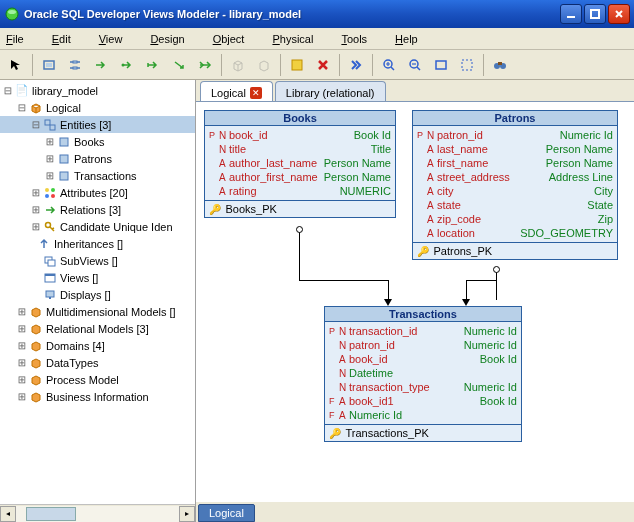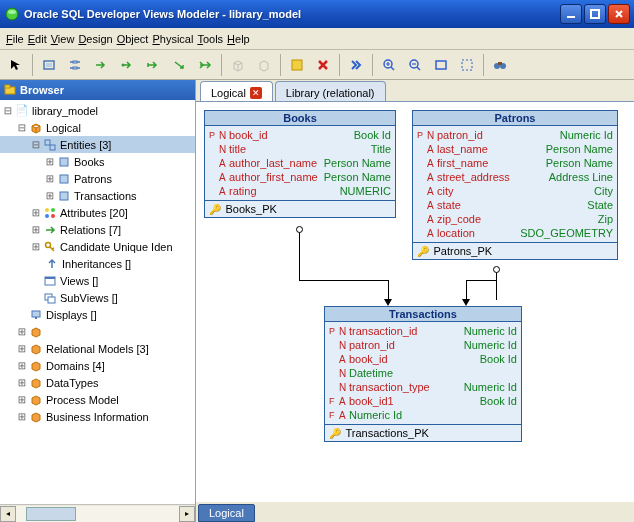--- a/index.html
+++ b/index.html
@@ -8,21 +8,21 @@
 
   
   .titlebar { height:28px; background:linear-gradient(to bottom,#2a6fe0,#1a52c0 50%,#0d3fa8); display:flex; align-items:center; padding:0 4px; color:#fff; font-weight:bold; font-size:12px; }
   .titlebar .app-icon { width:16px; height:16px; margin-right:4px; display:inline-block; }
   .titlebar .title-text { flex:1; text-shadow:1px 1px 1px rgba(0,0,0,0.3); }
   .winbtns { display:flex; gap:2px; }
   .winbtn { width:22px; height:20px; border:1px solid #0a2a70; border-radius:3px; display:flex; align-items:center; justify-content:center; color:#fff; font-weight:bold; font-size:12px; background:linear-gradient(to bottom,#5a8ee8,#2a5fc0); }
   .winbtn.close { background:linear-gradient(to bottom,#f06040,#d03010); border-color:#801000; }
 
   
-  .menubar { height:22px; background:#ece9d8; border-bottom:1px solid #c0bcac; display:flex; align-items:center; padding:0 6px; gap:4px; }
+  .menubar { height:22px; background:#ece9d8; border-bottom:1px solid #c0bcac; display:flex; align-items:center; padding:0 6px; gap:28px; }
   .menubar span { cursor:default; }
   .menubar u { text-decoration:underline; }
 
   
   .toolbar { height:30px; background:#ece9d8; border-bottom:1px solid #b0ac9c; display:flex; align-items:center; padding:0 4px; gap:2px; }
   .tbtn { width:24px; height:24px; display:flex; align-items:center; justify-content:center; border:1px solid transparent; border-radius:2px; }
   .tsep { width:1px; height:22px; background:#b0ac9c; margin:0 2px; }
 
   
   .main { display:flex; height:calc(522px - 28px - 22px - 30px); }
@@ -219,29 +219,20 @@
         <circle cx="4" cy="8" r="3" fill="#4a78b8"></circle>
         <circle cx="10" cy="8" r="3" fill="#4a78b8"></circle>
         <rect x="5" y="4" width="4" height="3" fill="#805020"></rect>
       </svg>
     </div>
 </div>
 
 <div class="main">
 
   <div class="sidebar">
-    <div class="sidebar-title">
-      <span class="icon">
-          <svg width="12" height="12">
-            <rect x="1" y="3" width="10" height="7" fill="#f0d040" stroke="#c09000"></rect>
-            <rect x="1" y="1" width="5" height="3" fill="#f0d040" stroke="#c09000"></rect>
-          </svg>
-        </span>
-      <span>Browser</span>
-    </div>
     <div class="tree">
       <div class="tree-row" style="padding-left:2px">
           <span class="tw">⊟</span>
           <span class="ticon">📄</span>
           <span>library_model</span>
         </div>
       <div class="tree-row" style="padding-left:16px">
           <span class="tw">⊟</span>
           <span class="ticon">
             <svg width="12" height="12">
@@ -299,78 +290,79 @@
           </span>
           <span>Attributes [20]</span>
         </div>
       <div class="tree-row" style="padding-left:30px">
           <span class="tw">⊞</span>
           <span class="ticon">
             <svg width="12" height="12">
               <path d="M2 6 L10 6 M7 3 L10 6 L7 9" stroke="#30a030" stroke-width="1.5" fill="none"></path>
             </svg>
           </span>
-          <span>Relations [7]</span>
+          <span>Relations [3]</span>
         </div>
       <div class="tree-row" style="padding-left:30px">
           <span class="tw">⊞</span>
           <span class="ticon">
             <svg width="12" height="12">
               <circle cx="4" cy="4" r="2.5" fill="none" stroke="#c09000" stroke-width="1.5"></circle>
               <path d="M6 6 L10 10 M8 8 L10 7" stroke="#c09000" stroke-width="1.5"></path>
             </svg>
           </span>
           <span>Candidate Unique Iden</span>
         </div>
-      <div class="tree-row" style="padding-left:32px">
+      <div class="tree-row" style="padding-left:24px">
           <span class="tw"></span>
           <span class="ticon">
             <svg width="12" height="12">
               <path d="M6 2 L6 10 M3 5 L6 2 L9 5" stroke="#4a78b8" stroke-width="1.5" fill="none"></path>
             </svg>
           </span>
           <span>Inheritances []</span>
         </div>
       <div class="tree-row" style="padding-left:30px">
           <span class="tw"></span>
           <span class="ticon">
             <svg width="12" height="12">
+              <rect x="1" y="2" width="7" height="6" fill="#fff" stroke="#4a78b8"></rect>
+              <rect x="4" y="5" width="7" height="6" fill="#fff" stroke="#4a78b8"></rect>
+            </svg>
+          </span>
+          <span>SubViews []</span>
+        </div>
+      <div class="tree-row" style="padding-left:30px">
+          <span class="tw"></span>
+          <span class="ticon">
+            <svg width="12" height="12">
               <rect x="1" y="2" width="10" height="8" fill="#fff" stroke="#4a78b8"></rect>
               <rect x="1" y="2" width="10" height="2" fill="#4a78b8"></rect>
             </svg>
           </span>
           <span>Views []</span>
         </div>
       <div class="tree-row" style="padding-left:30px">
           <span class="tw"></span>
           <span class="ticon">
             <svg width="12" height="12">
-              <rect x="1" y="2" width="7" height="6" fill="#fff" stroke="#4a78b8"></rect>
-              <rect x="4" y="5" width="7" height="6" fill="#fff" stroke="#4a78b8"></rect>
-            </svg>
-          </span>
-          <span>SubViews []</span>
-        </div>
-      <div class="tree-row" style="padding-left:16px">
-          <span class="tw"></span>
-          <span class="ticon">
-            <svg width="12" height="12">
               <rect x="2" y="2" width="8" height="6" fill="#b8d0e8" stroke="#4a78b8"></rect>
               <rect x="5" y="8" width="2" height="2" fill="#4a78b8"></rect>
             </svg>
           </span>
           <span>Displays []</span>
         </div>
       <div class="tree-row" style="padding-left:16px">
           <span class="tw">⊞</span>
           <span class="ticon">
             <svg width="12" height="12">
               <path d="M2 4 L6 2 L10 4 L10 9 L6 11 L2 9 Z" fill="#f0a040" stroke="#c07000"></path>
             </svg>
           </span>
+          <span>Multidimensional Models []</span>
         </div>
       <div class="tree-row" style="padding-left:16px">
           <span class="tw">⊞</span>
           <span class="ticon">
             <svg width="12" height="12">
               <path d="M2 4 L6 2 L10 4 L10 9 L6 11 L2 9 Z" fill="#f0a040" stroke="#c07000"></path>
             </svg>
           </span>
           <span>Relational Models [3]</span>
         </div>

